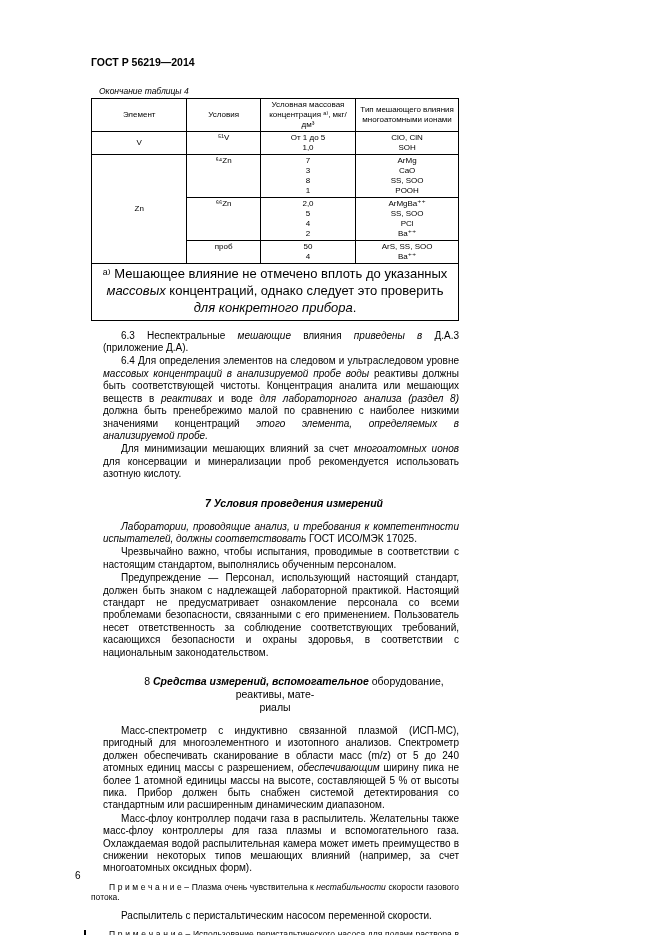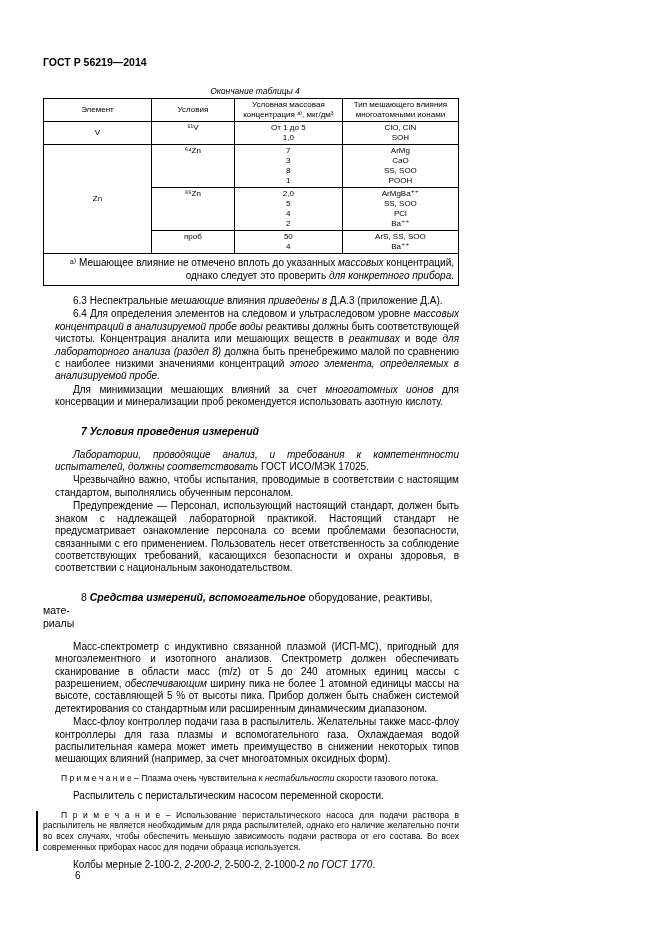--- a/index.html
+++ b/index.html
@@ -6,62 +6,62 @@
   body {
     width: 661px; height: 935px;
     background: #ffffff;
     color: #000;
     font-family: "Liberation Sans", "DejaVu Sans", sans-serif;
     overflow: hidden;
   }
   .page {
     position: relative;
     width: 525px; height: 935px;
-    padding: 56px 66px 0 43px;
+    padding: 56px 66px 0 91px;
     box-sizing: border-box;
   }
   .doc-code { font-size: 10.5px; font-weight: 700; margin-bottom: 18px; }
-  .table-caption { font-size: 8.5px; font-style: italic; margin: 0 0 2px 8px; text-align: center; }
+  .table-caption { font-size: 8.5px; font-style: italic; margin: 0 0 2px 8px; }
 
   table.data-table {
     width: 100%;
     border-collapse: collapse;
     font-size: 8px;
     line-height: 1.25;
     margin-bottom: 9px;
   }
   .data-table th, .data-table td {
     border: 1px solid #000;
     padding: 1px 3px;
     text-align: center;
     font-weight: normal;
     vertical-align: top;
   }
   .data-table th { vertical-align: middle; }
   .data-table td.el-cell { vertical-align: middle; }
   .data-table tr.footnote-row td {
-    text-align: right;
-    font-size: 10px;
+    text-align: center;
+    font-size: 13px;
     padding: 2px 4px 3px 4px;
     line-height: 1.3;
   }
 
   .body-p {
     font-size: 10px;
     line-height: 12.4px;
     text-align: justify;
     text-indent: 18px;
     margin: 0 0 1px 12px;
   }
   .section-heading {
     font-size: 10.5px;
     font-weight: 700;
     line-height: 13px;
     text-indent: 38px;
-    text-align: left;
+    text-align: center;
     margin: 16px 0 11px 0;
   }
   .note {
     font-size: 8.5px;
     line-height: 10.6px;
     text-align: justify;
     text-indent: 18px;
     margin: 7px 0;
   }
   .note-changed { position: relative; }

